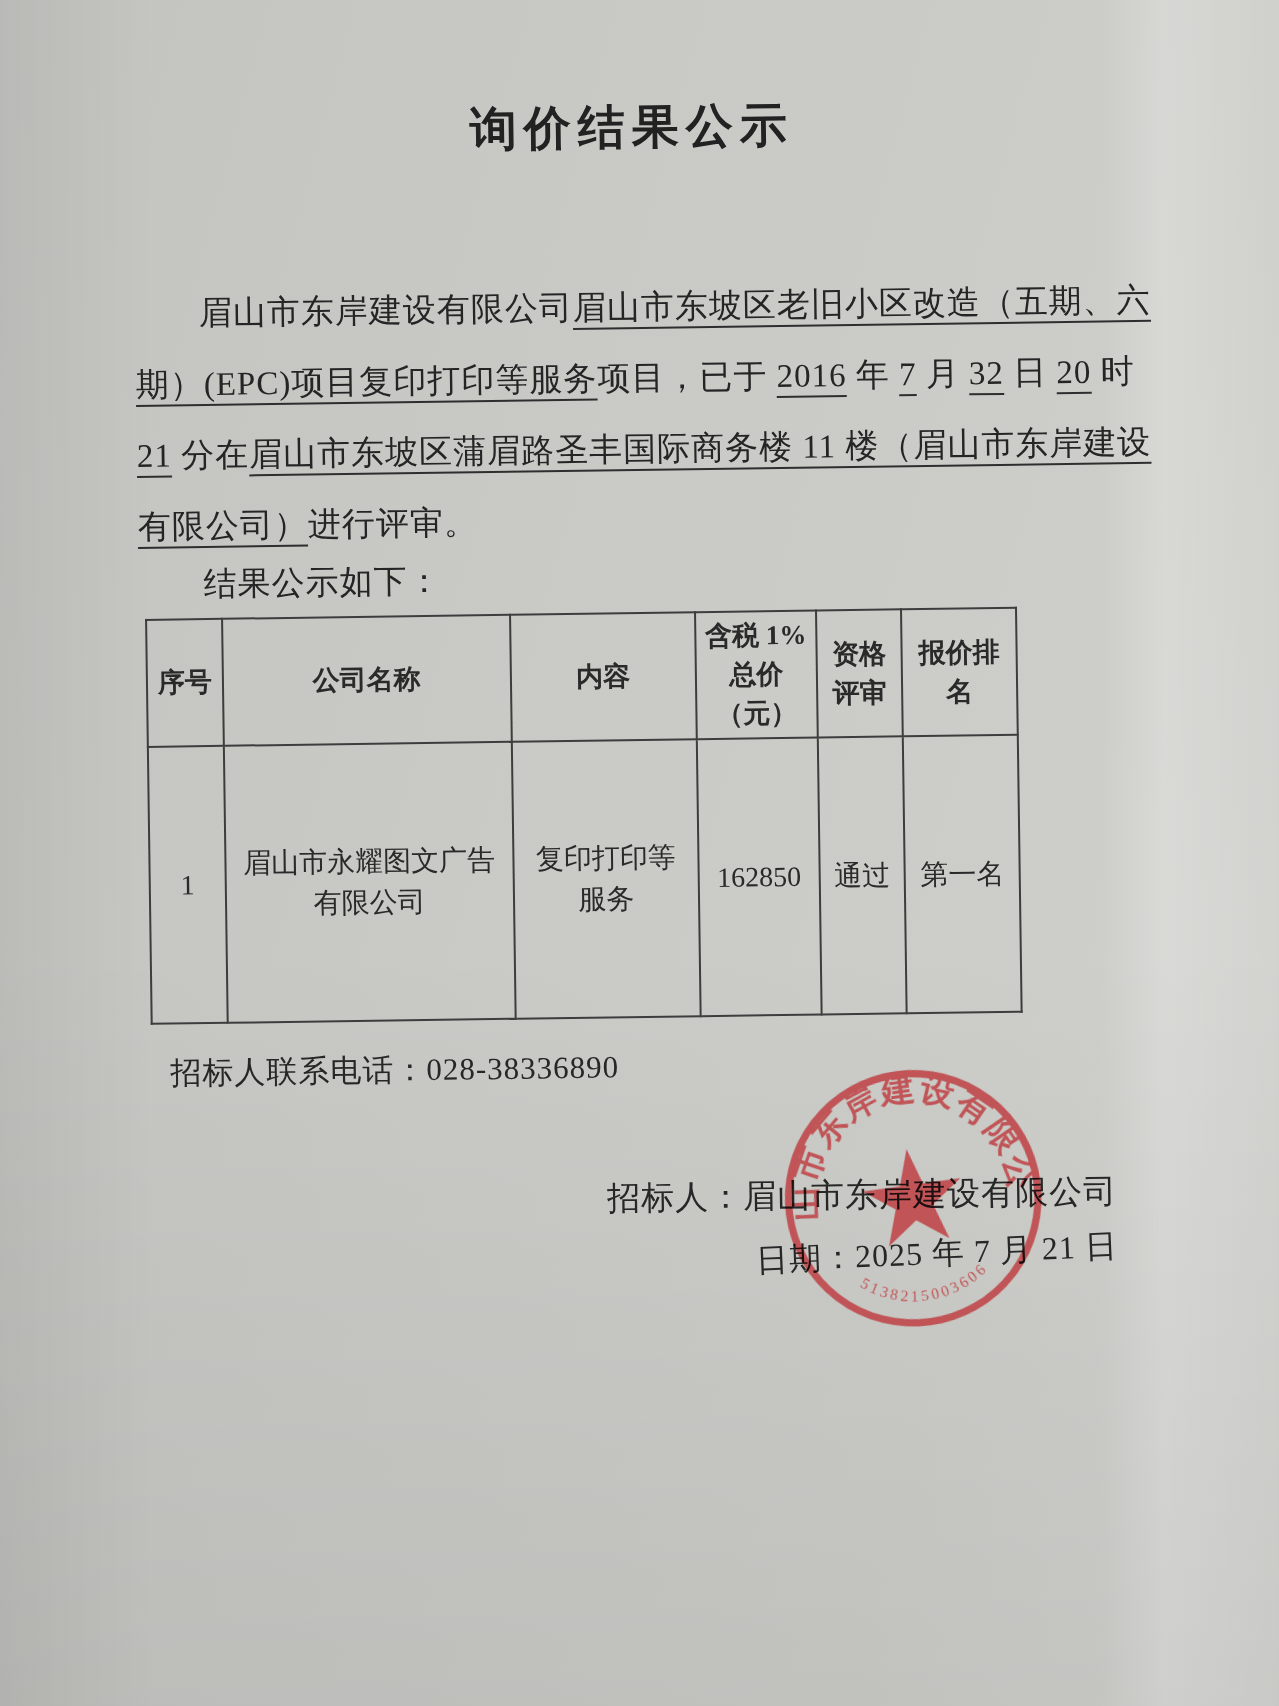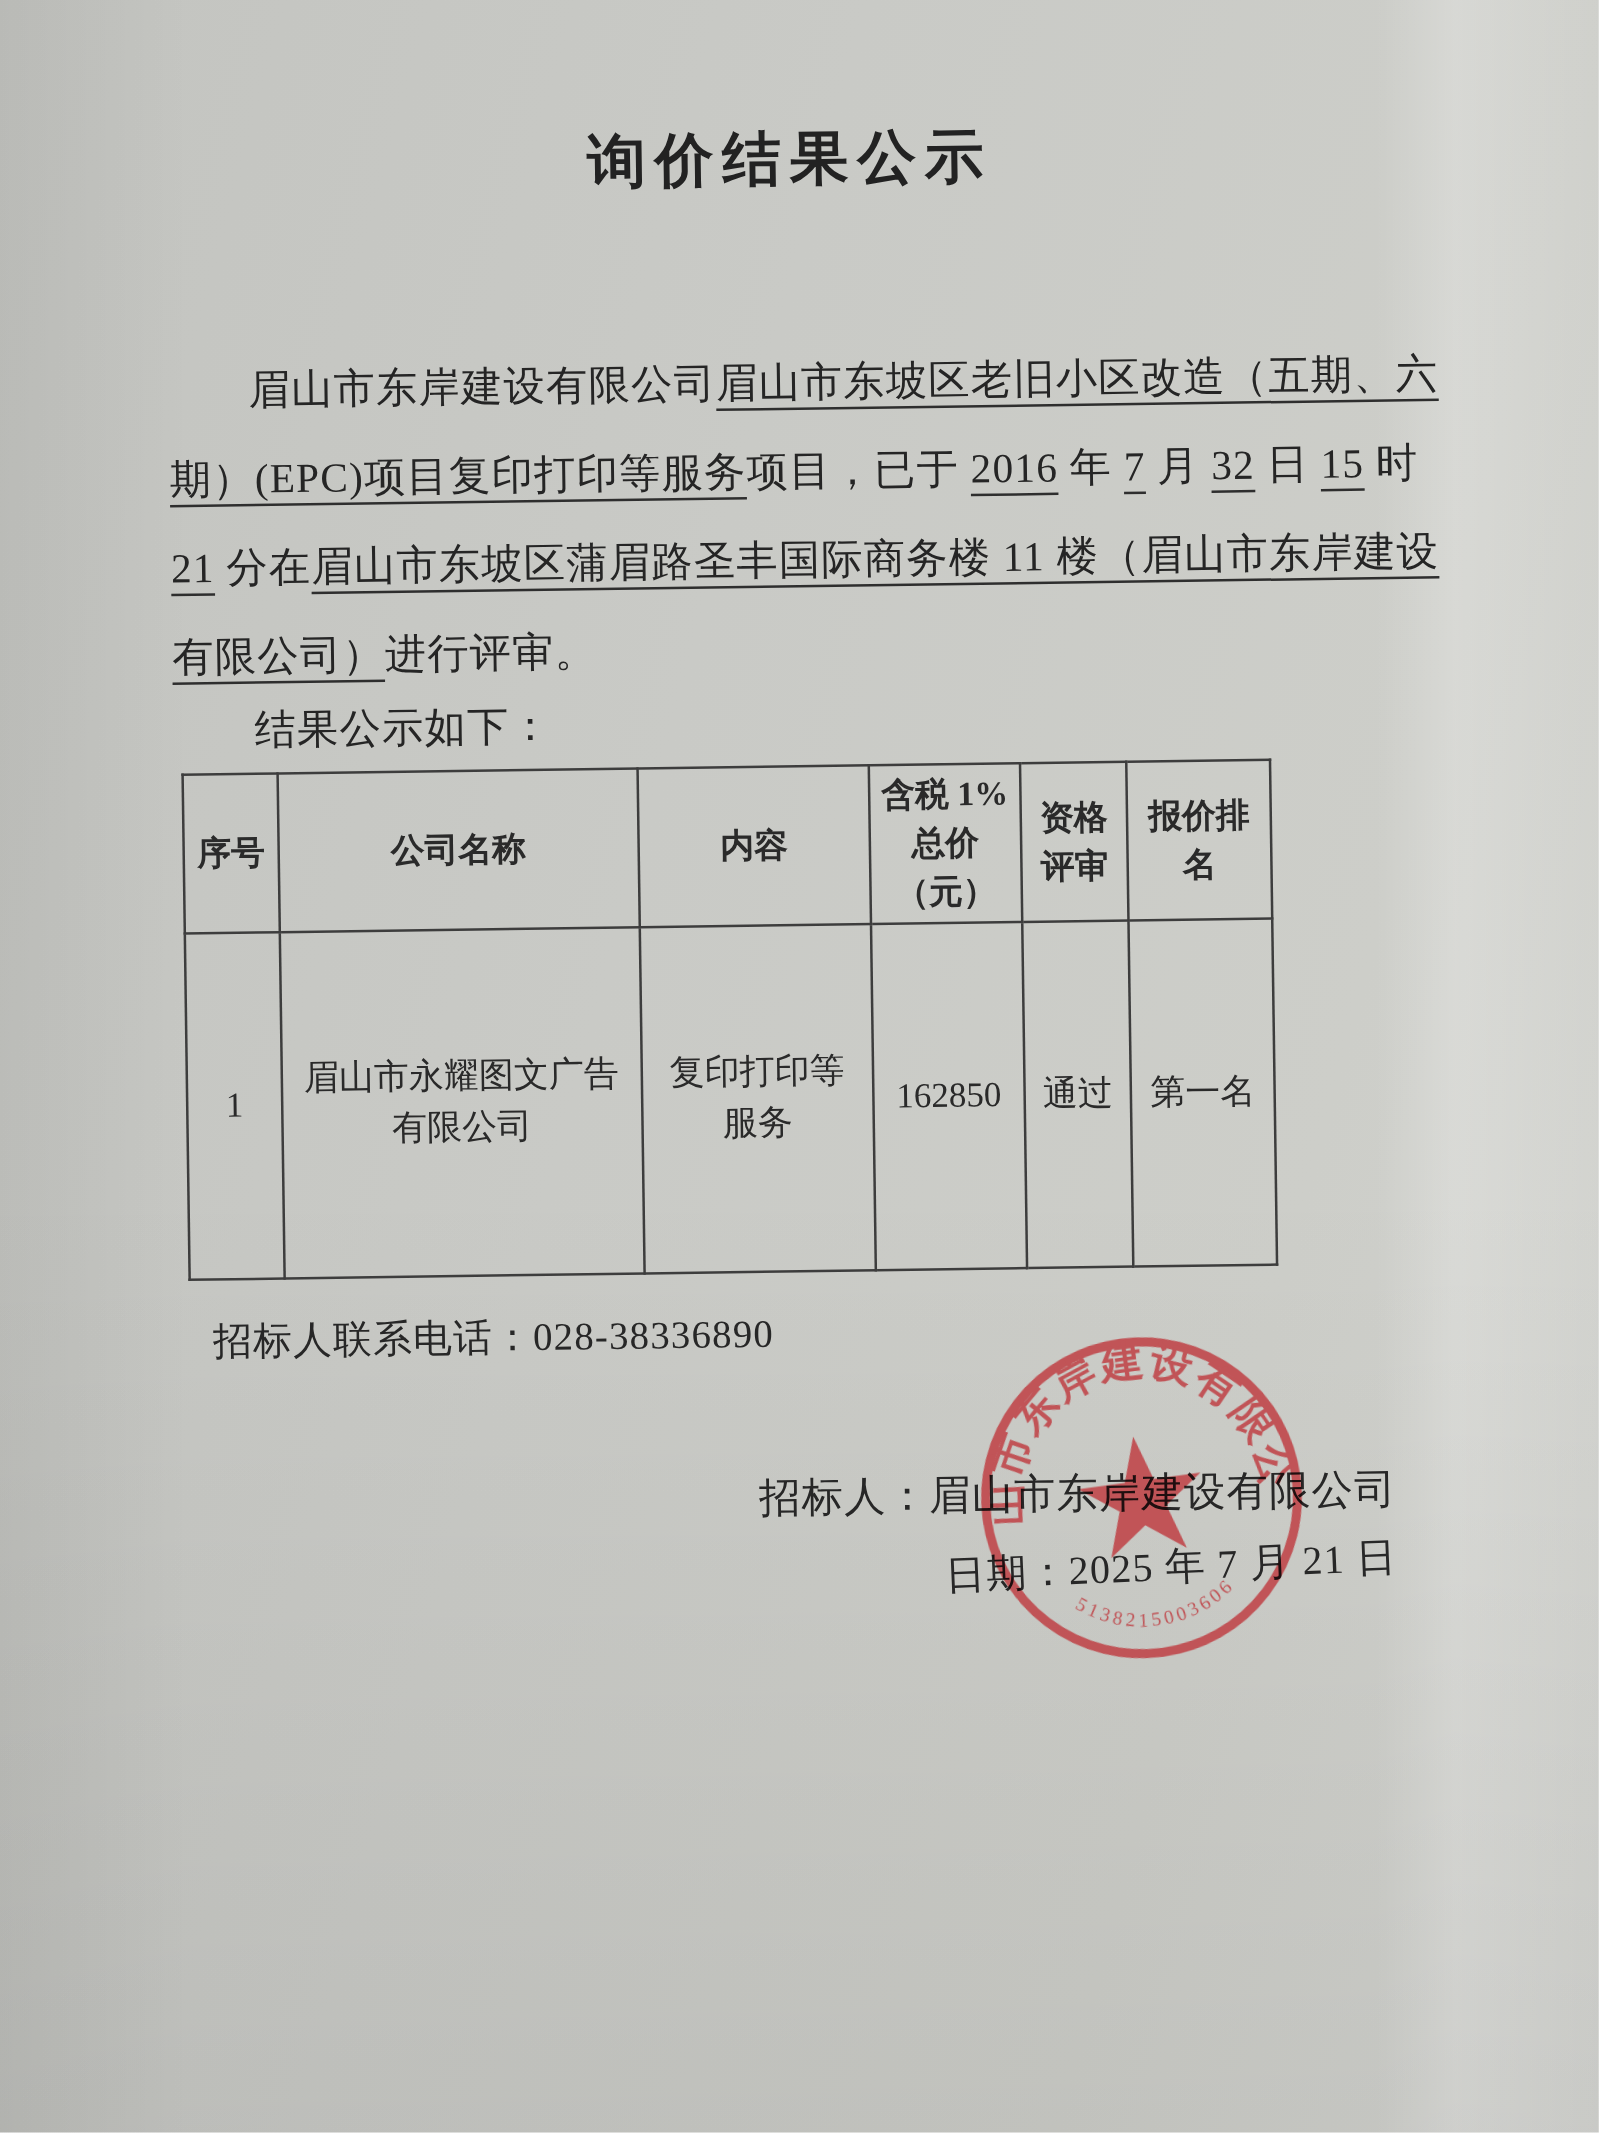--- a/index.html
+++ b/index.html
@@ -76,21 +76,21 @@
 </style>
 </head>
 <body>
 
 <div class="page">
 
   <div class="title">询价结果公示</div>
 
   <div class="para">
     <div class="line indent"><span>眉山市东岸建设有限公司</span><span class="u">眉山市东坡区老旧小区改造（五期、六</span></div>
-    <div class="line"><span class="u">期）(EPC)项目复印打印等服务</span><span>项目，已于 </span><span class="u">2016</span><span> 年 </span><span class="u">7</span><span> 月 </span><span class="u">32</span><span> 日 </span><span class="u">15</span><span> 时</span></div>
+    <div class="line"><span class="u">期）(EPC)项目复印打印等服务</span><span>项目，已于 </span><span class="u">2016</span><span> 年 </span><span class="u">7</span><span> 月 </span><span class="u">32</span><span> 日 </span><span class="u">20</span><span> 时</span></div>
     <div class="line"><span class="u">21</span><span> 分在</span><span class="u">眉山市东坡区蒲眉路圣丰国际商务楼 11 楼（眉山市东岸建设</span></div>
     <div class="line"><span class="u">有限公司）</span><span>进行评审。</span></div>
   </div>
 
   <div class="intro">结果公示如下：</div>
 
   <table class="results">
     <colgroup>
       <col style="width:8.7%">
       <col style="width:33.1%">

